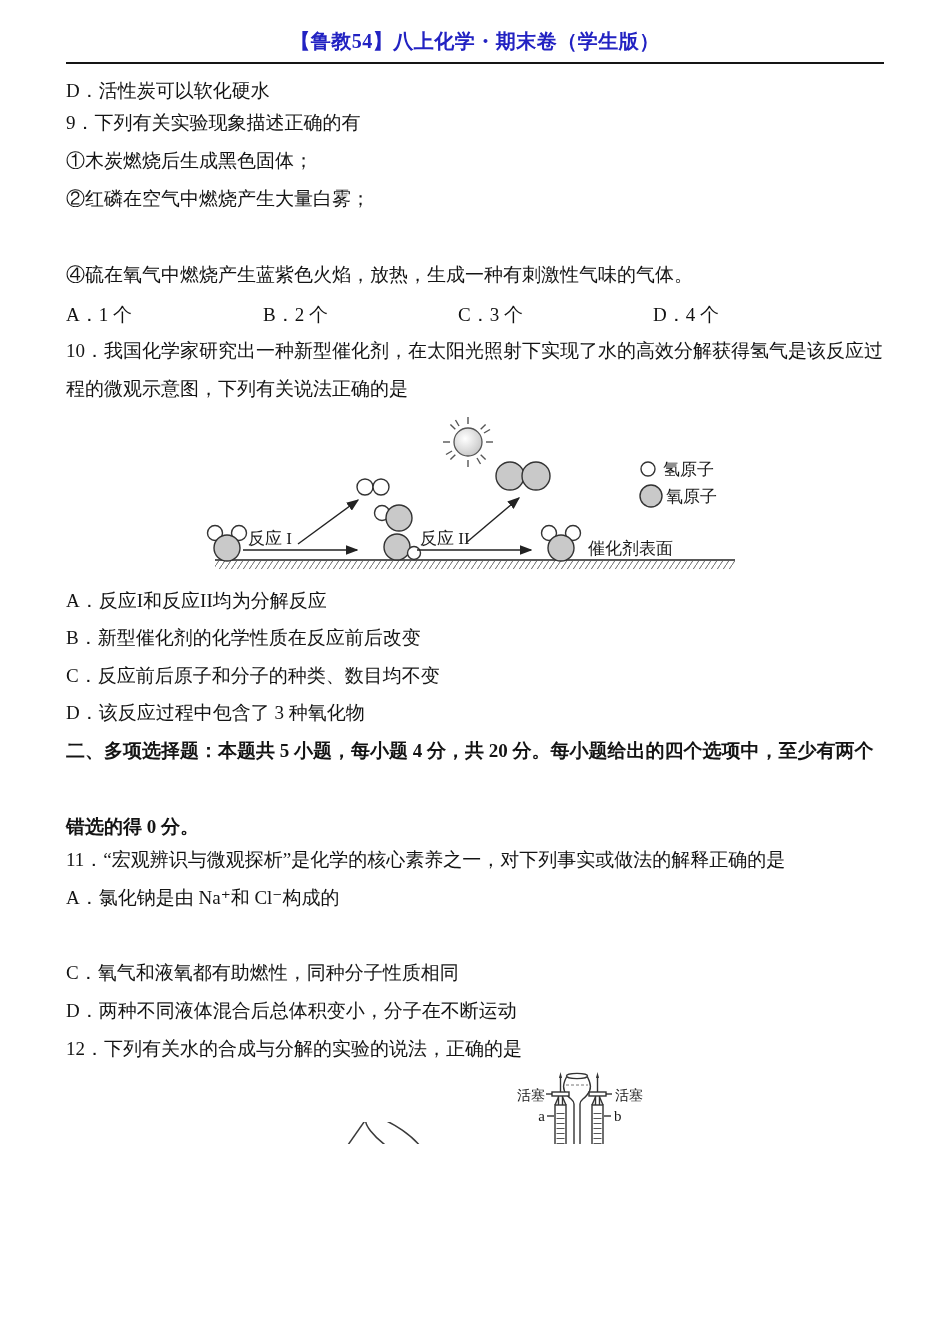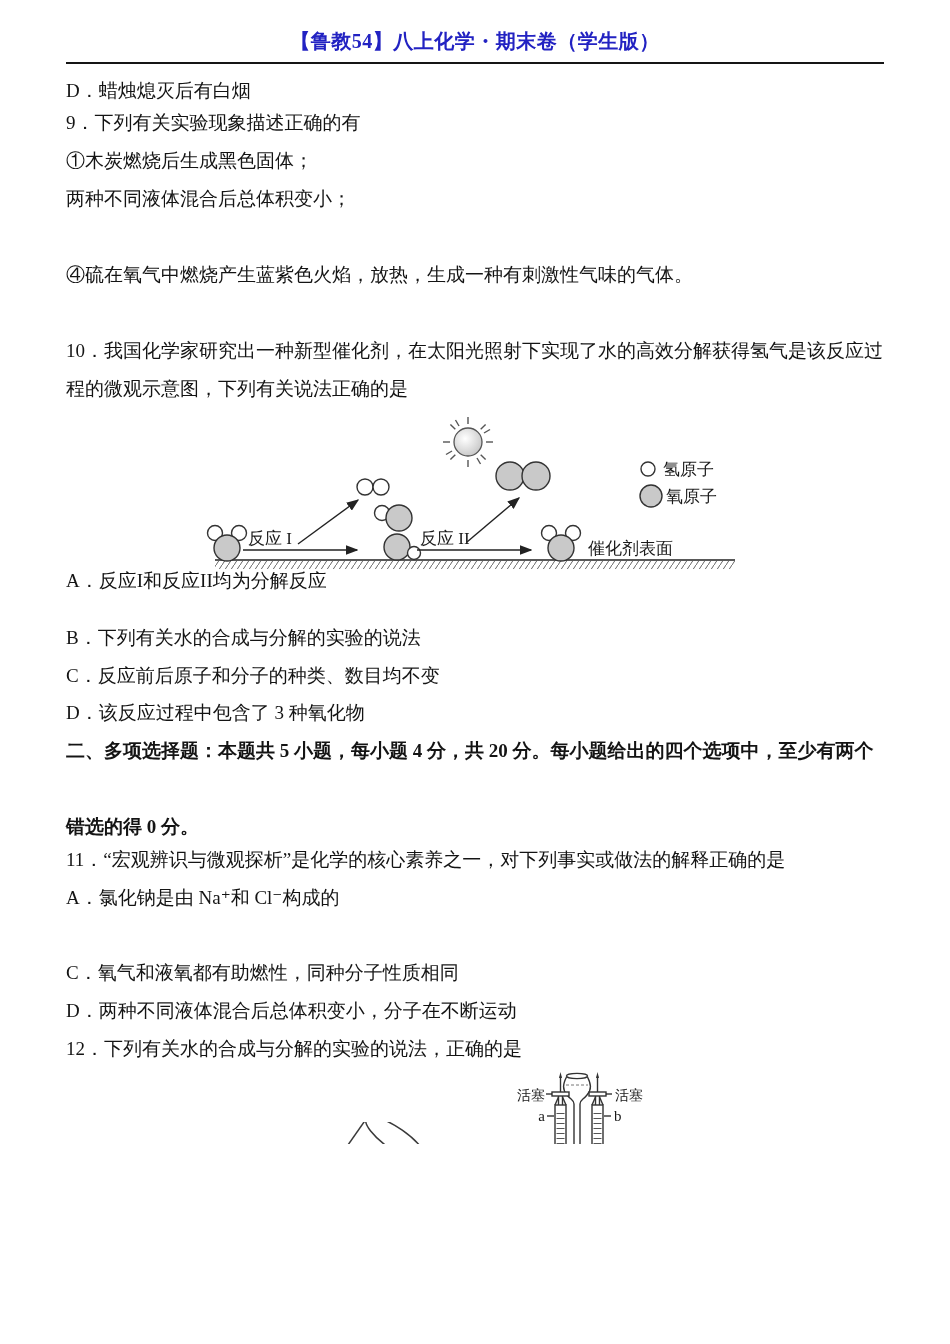--- a/index.html
+++ b/index.html
@@ -15,26 +15,32 @@
   svg text{font-family:"Liberation Serif","DejaVu Serif",serif;fill:#1a1a1a;}
 </style>
 </head>
 <body>
 
 <div class="page">
 
   <div class="header" style="color:#2222c2;">【鲁教54】八上化学・期末卷（学生版）</div>
   <div class="rule"></div>
 
-  <div class="line" style="top:80px">D．蜡烛熄灭后有白烟</div>
+  <div class="line" style="top:80px">D．活性炭可以软化硬水</div>
   <div class="line" style="top:112px">9．下列有关实验现象描述正确的有</div>
   <div class="line" style="top:150px">①木炭燃烧后生成黑色固体；</div>
-  <div class="line" style="top:188px">两种不同液体混合后总体积变小；</div>
+  <div class="line" style="top:188px">②红磷在空气中燃烧产生大量白雾；</div>
   <div class="line" style="top:264px">④硫在氧气中燃烧产生蓝紫色火焰，放热，生成一种有刺激性气味的气体。</div>
 
+  <div class="optrow" style="position:absolute;top:302px;left:0;height:24px;width:950px;">
+    <span style="left:66px">A．1 个</span>
+    <span style="left:263px">B．2 个</span>
+    <span style="left:458px">C．3 个</span>
+    <span style="left:653px">D．4 个</span>
+  </div>
 
   <div class="line" style="top:340px">10．我国化学家研究出一种新型催化剂，在太阳光照射下实现了水的高效分解获得氢气是该反应过</div>
   <div class="line" style="top:378px">程的微观示意图，下列有关说法正确的是</div>
 
   <svg style="position:absolute;left:180px;top:412px;" width="590" height="160" viewBox="0 0 590 160">
     <defs>
       <marker id="m-arr" markerWidth="9" markerHeight="7" refX="8" refY="3.5" orient="auto">
         <path d="M0,0 L9,3.5 L0,7 Z" fill="#222"></path>
       </marker>
       <radialGradient id="sun-g" cx="40%" cy="38%" r="70%">
@@ -109,22 +115,22 @@
     <text x="408" y="142" font-size="17">催化剂表面</text>
 
     <g>
       <circle cx="468" cy="57" r="7" fill="#fff" stroke="#333" stroke-width="1.4"></circle>
       <text x="483" y="63" font-size="17">氢原子</text>
       <circle cx="471" cy="84" r="11" fill="#c9c9c9" stroke="#333" stroke-width="1.4"></circle>
       <text x="486" y="90" font-size="17">氧原子</text>
     </g>
   </svg>
 
-  <div class="line" style="top:570px">A．反应I和反应II均为分解反应</div>
-  <div class="line" style="top:627px">B．下列有关水的合成与分解的实验的说法</div>
+  <div class="line" style="top:590px">A．反应I和反应II均为分解反应</div>
+  <div class="line" style="top:627px">B．新型催化剂的化学性质在反应前后改变</div>
   <div class="line" style="top:665px">C．反应前后原子和分子的种类、数目均不变</div>
   <div class="line" style="top:702px">D．该反应过程中包含了 3 种氧化物</div>
 
   <div class="line bold" style="top:740px">二、多项选择题：本题共 5 小题，每小题 4 分，共 20 分。每小题给出的四个选项中，至少有两个</div>
   <div class="line bold" style="top:816px">错选的得 0 分。</div>
 
   <div class="line" style="top:849px">11．“宏观辨识与微观探析”是化学的核心素养之一，对下列事实或做法的解释正确的是</div>
   <div class="line" style="top:887px">A．氯化钠是由 Na⁺和 Cl⁻构成的</div>
   <div class="line" style="top:962px">C．氧气和液氧都有助燃性，同种分子性质相同</div>
   <div class="line" style="top:1000px">D．两种不同液体混合后总体积变小，分子在不断运动</div>

